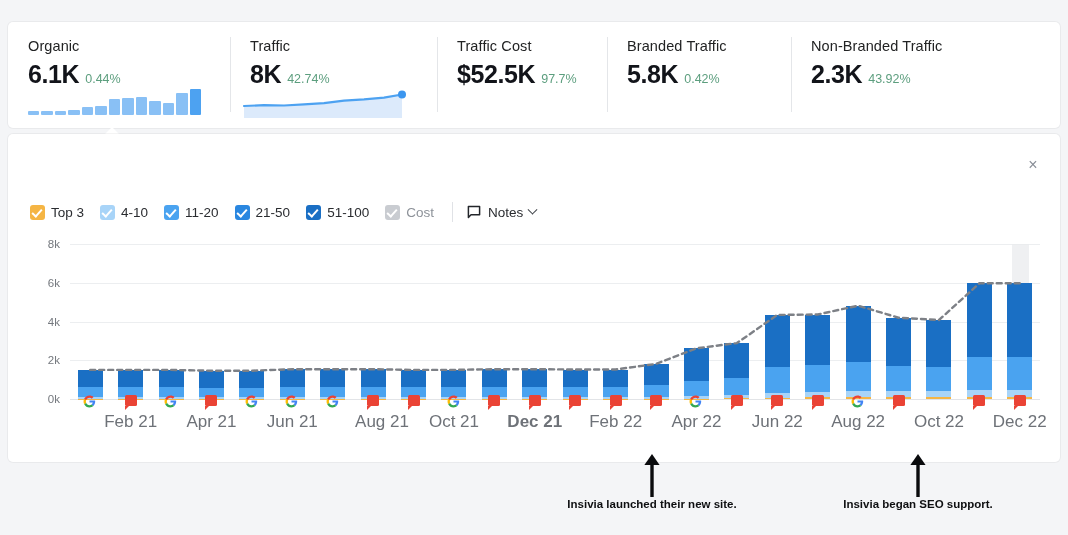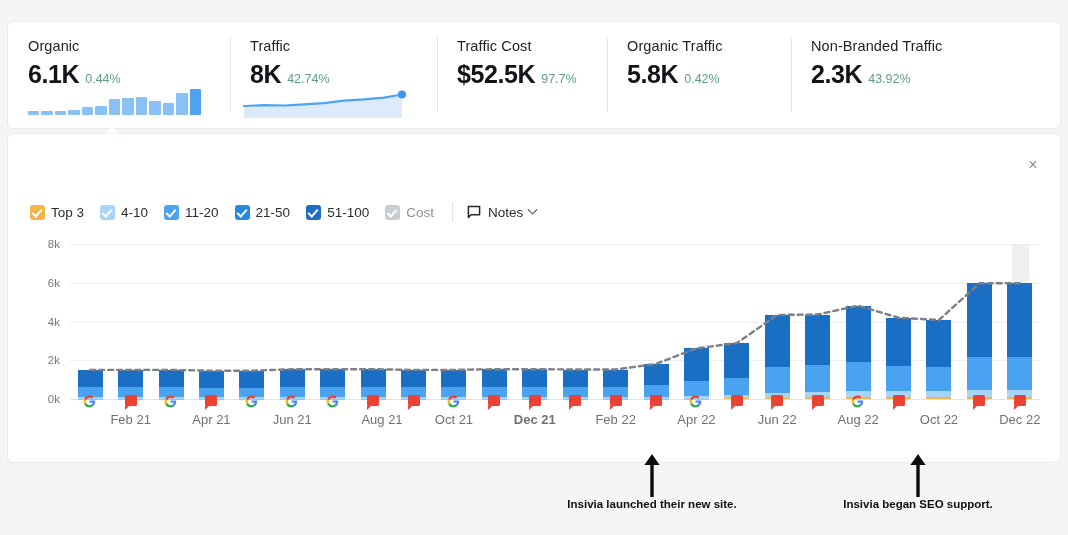--- a/index.html
+++ b/index.html
@@ -100,21 +100,21 @@
   .hover-band { position: absolute; bottom: 0; background: #e9ebee; opacity: .75; width: 17px; }
 
   .trend { position: absolute; left: 62px; right: 20px; top: 0; height: 155px; pointer-events: none; }
 
   .markers { position: absolute; left: 62px; right: 20px; top: 150px; height: 16px; }
   .mk { position: absolute; top: 0; width: 14px; height: 14px; transform: translateX(-50%); }
   .flag { width: 12px; height: 11px; background: #ea4335; border-radius: 1.5px; position: relative; margin: 1px auto 0; }
   .flag::after { content:""; position:absolute; left:0; top:11px; border-left: 4px solid #ea4335; border-bottom: 4px solid transparent; }
 
   .xlabels { position: absolute; left: 62px; right: 20px; top: 168px; height: 18px; }
-  .xlab { position: absolute; font-size: 13px; color: #6e7278; transform: translateX(-50%); white-space: nowrap; }
+  .xlab { position: absolute; font-size: 17px; color: #6e7278; transform: translateX(-50%); white-space: nowrap; }
 
   
   .anno { position: absolute; }
   .anno-text { position: absolute; font-size: 11.5px; font-weight: bold; color: #0e0f11; white-space: nowrap; transform: translateX(-50%); }
   .arrow-svg { position: absolute; transform: translateX(-50%); }
 </style>
 </head>
 <body>
 
 <div class="page">
@@ -160,21 +160,21 @@
 
     <div class="metric m-tc">
       <div class="m-label">Traffic Cost</div>
       <div class="m-valrow">
         <span class="m-value">$52.5K</span>
         <span class="m-delta">97.7%</span>
       </div>
     </div>
 
     <div class="metric m-bt">
-      <div class="m-label">Organic Traffic</div>
+      <div class="m-label">Branded Traffic</div>
       <div class="m-valrow">
         <span class="m-value">5.8K</span>
         <span class="m-delta">0.42%</span>
       </div>
     </div>
 
     <div class="metric m-nb">
       <div class="m-label">Non-Branded Traffic</div>
       <div class="m-valrow">
         <span class="m-value">2.3K</span>

